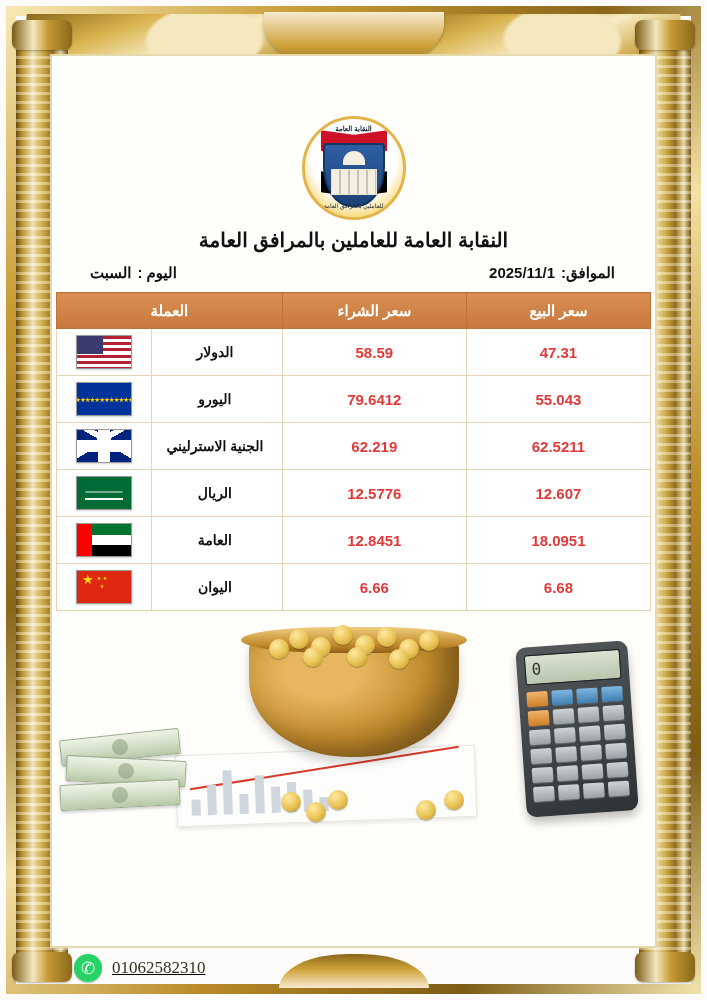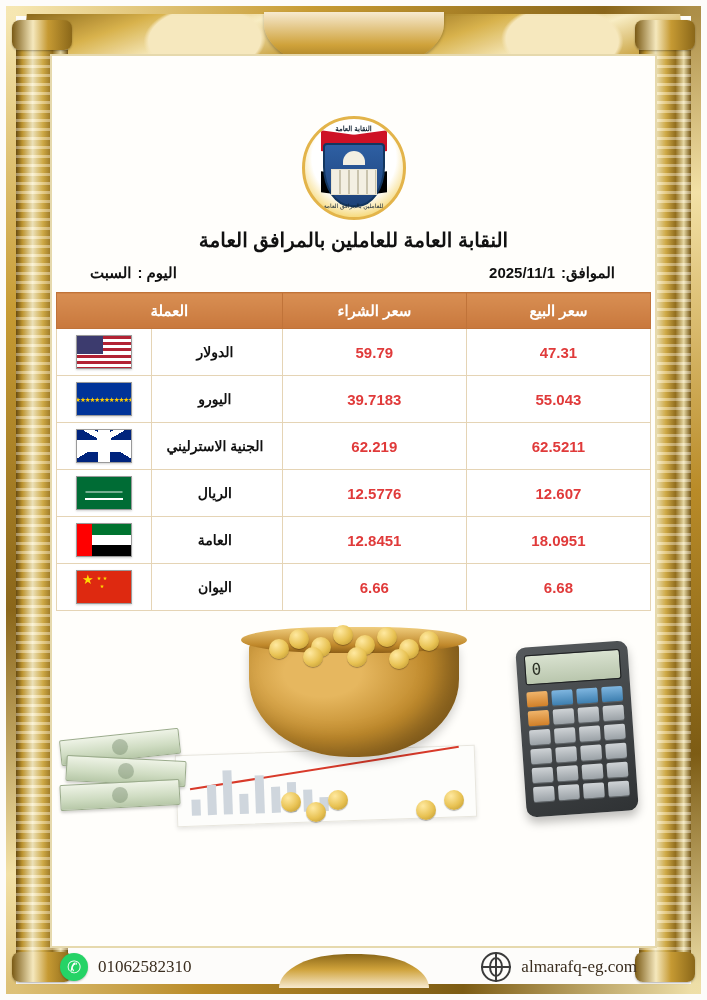--- a/index.html
+++ b/index.html
@@ -329,23 +329,24 @@
   }
   .paper .bars { position:absolute; left: 14px; bottom: 10px; display:flex; align-items:flex-end; gap:7px; height: 46px; }
   .paper .bars i { display:block; width: 9px; background:#cfd6dd; }
   .paper .line {
     position:absolute; left: 12px; right: 14px; top: 16px; height: 2px; background:#d83a2a;
     transform: rotate(-7deg);
   }
 
   
   .footer {
-    position: absolute; z-index: 6; left: 60px; right: 70px; bottom: 18px;
+    position: absolute; z-index: 6; left: 74px; right: 70px; bottom: 18px;
     display: flex; align-items: center; justify-content: space-between;
     direction: ltr;
+    text-decoration: underline;
   }
   .footer .item { display: flex; align-items: center; gap: 10px; }
   .footer .label { font-size: 17px; color: #3a2d1f; font-family: "Liberation Serif", serif; }
   .wa {
     width: 28px; height: 28px; border-radius: 50%;
     background: #25d366; position: relative;
     box-shadow: 0 1px 2px rgba(0,0,0,.25);
   }
   .wa::after {
     content: "✆"; position: absolute; inset: 0; color: #fff; font-size: 17px;
@@ -428,29 +429,29 @@
       <thead>
         <tr>
           <th>سعر البيع</th>
           <th>سعر الشراء</th>
           <th colspan="2">العملة</th>
         </tr>
       </thead>
       <tbody>
         <tr>
           <td class="val">47.31</td>
-          <td class="val">59.79</td>
+          <td class="val">58.59</td>
           <td class="name">الدولار</td>
           <td class="flag">
             <div class="flagbox f-us"></div>
           </td>
         </tr>
         <tr>
           <td class="val">55.043</td>
-          <td class="val">39.7183</td>
+          <td class="val">79.6412</td>
           <td class="name">اليورو</td>
           <td class="flag">
             <div class="flagbox f-eu"></div>
           </td>
         </tr>
         <tr>
           <td class="val">62.5211</td>
           <td class="val">62.219</td>
           <td class="name">الجنية الاسترليني</td>
           <td class="flag">
@@ -558,18 +559,14 @@
         </div>
       </div>
     </div>
   </div>
 
   <div class="footer">
     <div class="item">
       <div class="wa"></div>
       <span class="label">01062582310</span>
     </div>
-    <div class="item">
-      <div class="globe"></div>
-      <span class="label">almarafq-eg.com</span>
-    </div>
   </div>
 </div>
 
 </body></html>

